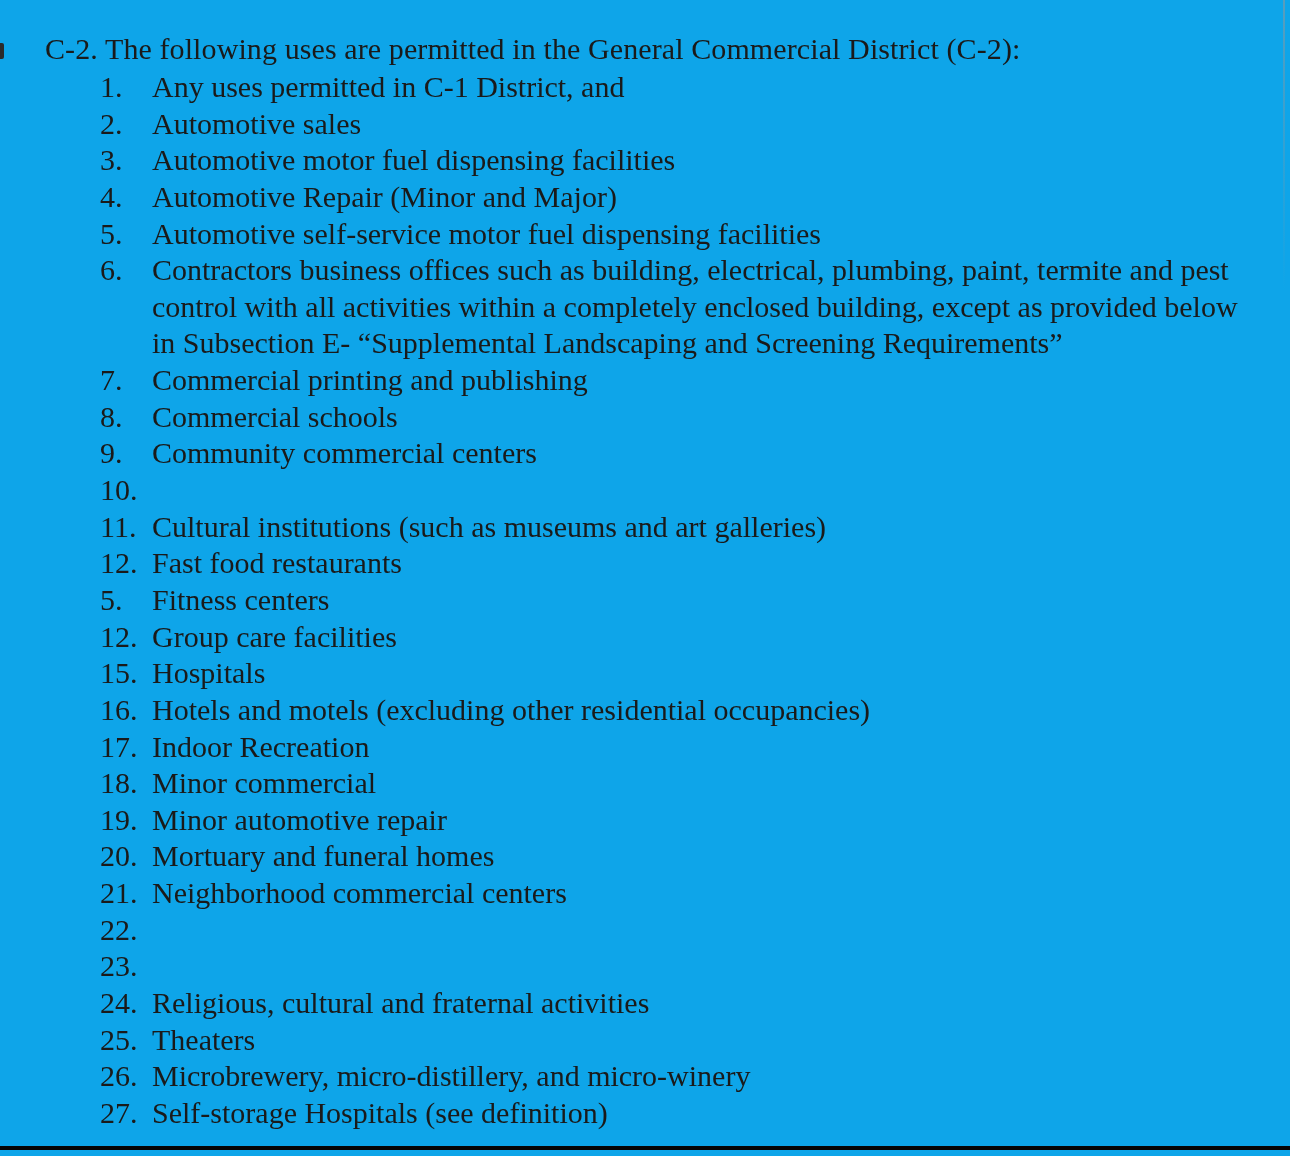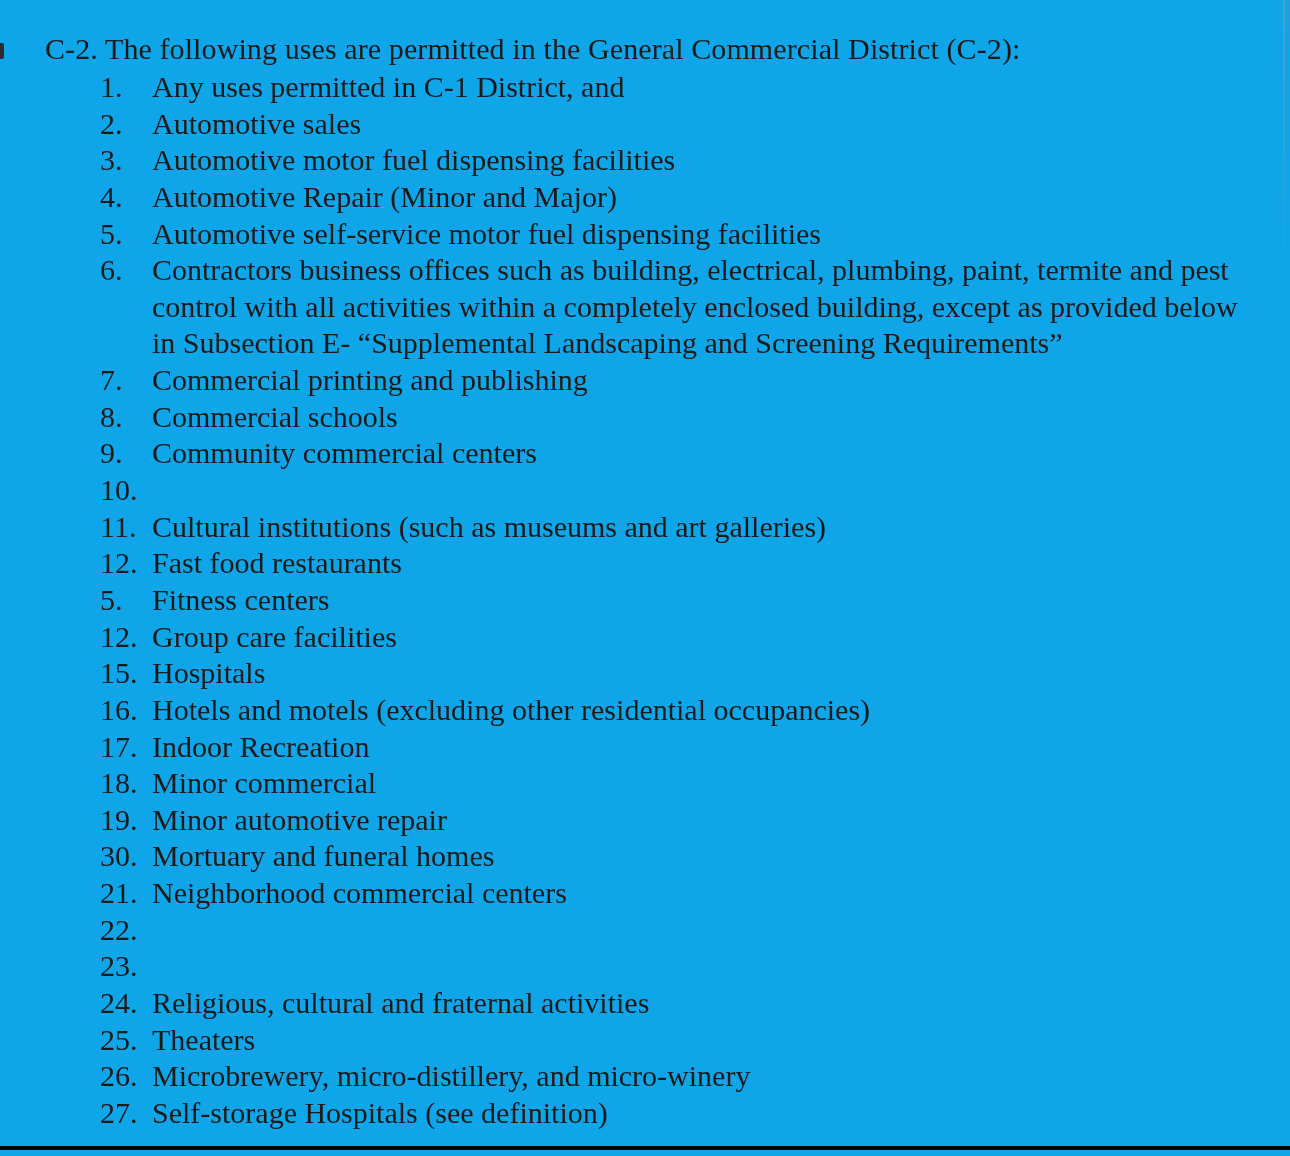--- a/index.html
+++ b/index.html
@@ -186,21 +186,21 @@
     <span class="num">18.</span>
     <span class="txt">Minor commercial</span>
   </li>
 
   <li class="row">
     <span class="num">19.</span>
     <span class="txt">Minor automotive repair</span>
   </li>
 
   <li class="row">
-    <span class="num">30.</span>
+    <span class="num">20.</span>
     <span class="txt">Mortuary and funeral homes</span>
   </li>
 
   <li class="row">
     <span class="num">21.</span>
     <span class="txt">Neighborhood commercial centers</span>
   </li>
 
   <li class="row">
     <span class="num">22.</span>

